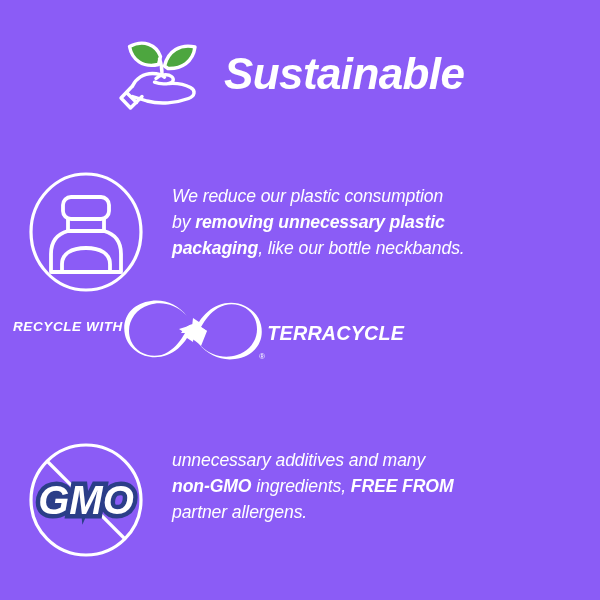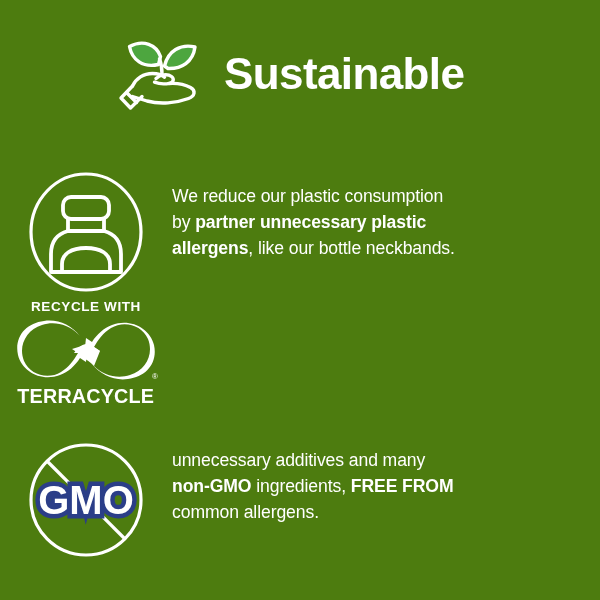--- a/index.html
+++ b/index.html
@@ -95,21 +95,21 @@
   #row-terracycle .row-text { padding-top: 16px; }
   #row-gmo .row-text { padding-top: 12px; }
 
   .icon-circle-bottle { width: 122px; height: 128px; display: block; }
   .icon-gmo { width: 122px; height: 128px; display: block; }
 
   
   .terracycle-lockup {
     width: 146px;
     display: flex;
-    flex-direction: column;
+    flex-direction: row;
     align-items: center;
     justify-content: flex-start;
   }
   .tc-top-label {
     color: #ffffff;
     font-size: 13.5px;
     font-weight: 700;
     letter-spacing: 0.6px;
     line-height: 1;
     margin-bottom: 6px;
@@ -136,21 +136,21 @@
     letter-spacing: 0.2px;
     line-height: 1;
     margin-top: 5px;
     transform: scaleX(0.94);
     white-space: nowrap;
   }
 </style>
 </head>
 <body style="background: rgb(43, 62, 136);">
 
-<div class="page" style="background: #4d7c0f;">
+<div class="page" style="background: #8b5cf6; font-style: italic;">
 
   <div class="header">
 
     <span class="header-icon">
       <svg viewBox="0 0 104 104" width="104" height="104" aria-hidden="true">
 
         <path d="M46.5 42.5 C31 46 20 38 17.5 24.5 C31.5 17 44.5 23 48.5 34.5 Z" fill="#4da63f" stroke="#ffffff" stroke-width="3.4" stroke-linejoin="round"></path>
 
         <path d="M52.5 44 C56 29 68.5 21.5 83 25 C81 40 69.5 47 56 46.5 Z" fill="#4da63f" stroke="#ffffff" stroke-width="3.4" stroke-linejoin="round"></path>
 
@@ -185,22 +185,22 @@
           <path d="M43 63 L79 63" fill="none" stroke="#ffffff" stroke-width="3.8" stroke-linecap="round"></path>
 
           <path d="M43 63 C32 66 26 74 26 86 L26 104 L96 104 L96 86 C96 74 90 66 79 63" fill="none" stroke="#ffffff" stroke-width="3.8" stroke-linejoin="round" stroke-linecap="round"></path>
 
           <path d="M37 104 L37 96 C37 86 46 80 61 80 C76 80 85 86 85 96 L85 104" fill="none" stroke="#ffffff" stroke-width="3.8" stroke-linejoin="round" stroke-linecap="round"></path>
         </svg>
       </span>
     </div>
     <div class="row-text">
         <span class="ln"><span>We reduce our plastic consumption</span></span>
-        <span class="ln"><span>by </span><b>partner unnecessary plastic</b></span>
-        <span class="ln"><b>allergens</b><span>, like our bottle neckbands.</span></span>
+        <span class="ln"><span>by </span><b>removing unnecessary plastic</b></span>
+        <span class="ln"><b>packaging</b><span>, like our bottle neckbands.</span></span>
       </div>
   </div>
 
   <div class="row" id="row-terracycle">
     <div class="row-icon-wrap">
       <div class="terracycle-lockup">
         <div class="tc-top-label">RECYCLE WITH</div>
         <div class="tc-mark">
           <svg viewBox="0 0 140 60" width="140" height="60" aria-hidden="true">
 
@@ -247,17 +247,17 @@
         <svg viewBox="0 0 122 128" width="122" height="128" aria-hidden="true">
           <circle cx="61" cy="64" r="55" fill="none" stroke="#ffffff" stroke-width="3.2"></circle>
           <line x1="22" y1="25" x2="100" y2="103" stroke="#ffffff" stroke-width="3.2"></line>
           <text x="61" y="64" text-anchor="middle" dominant-baseline="central" font-family="Liberation Sans, sans-serif" font-size="40" font-weight="700" fill="#ffffff" stroke="#2b3e88" stroke-width="9" paint-order="stroke" letter-spacing="0">GMO</text>
         </svg>
       </span>
     </div>
     <div class="row-text">
         <span class="ln"><span>unnecessary additives and many</span></span>
         <span class="ln"><b>non-GMO</b><span> ingredients, </span><b>FREE FROM</b></span>
-        <span class="ln"><span>common allergens.</span></span>
+        <span class="ln"><span>partner allergens.</span></span>
       </div>
   </div>
 
 </div>
 
 </body></html>

